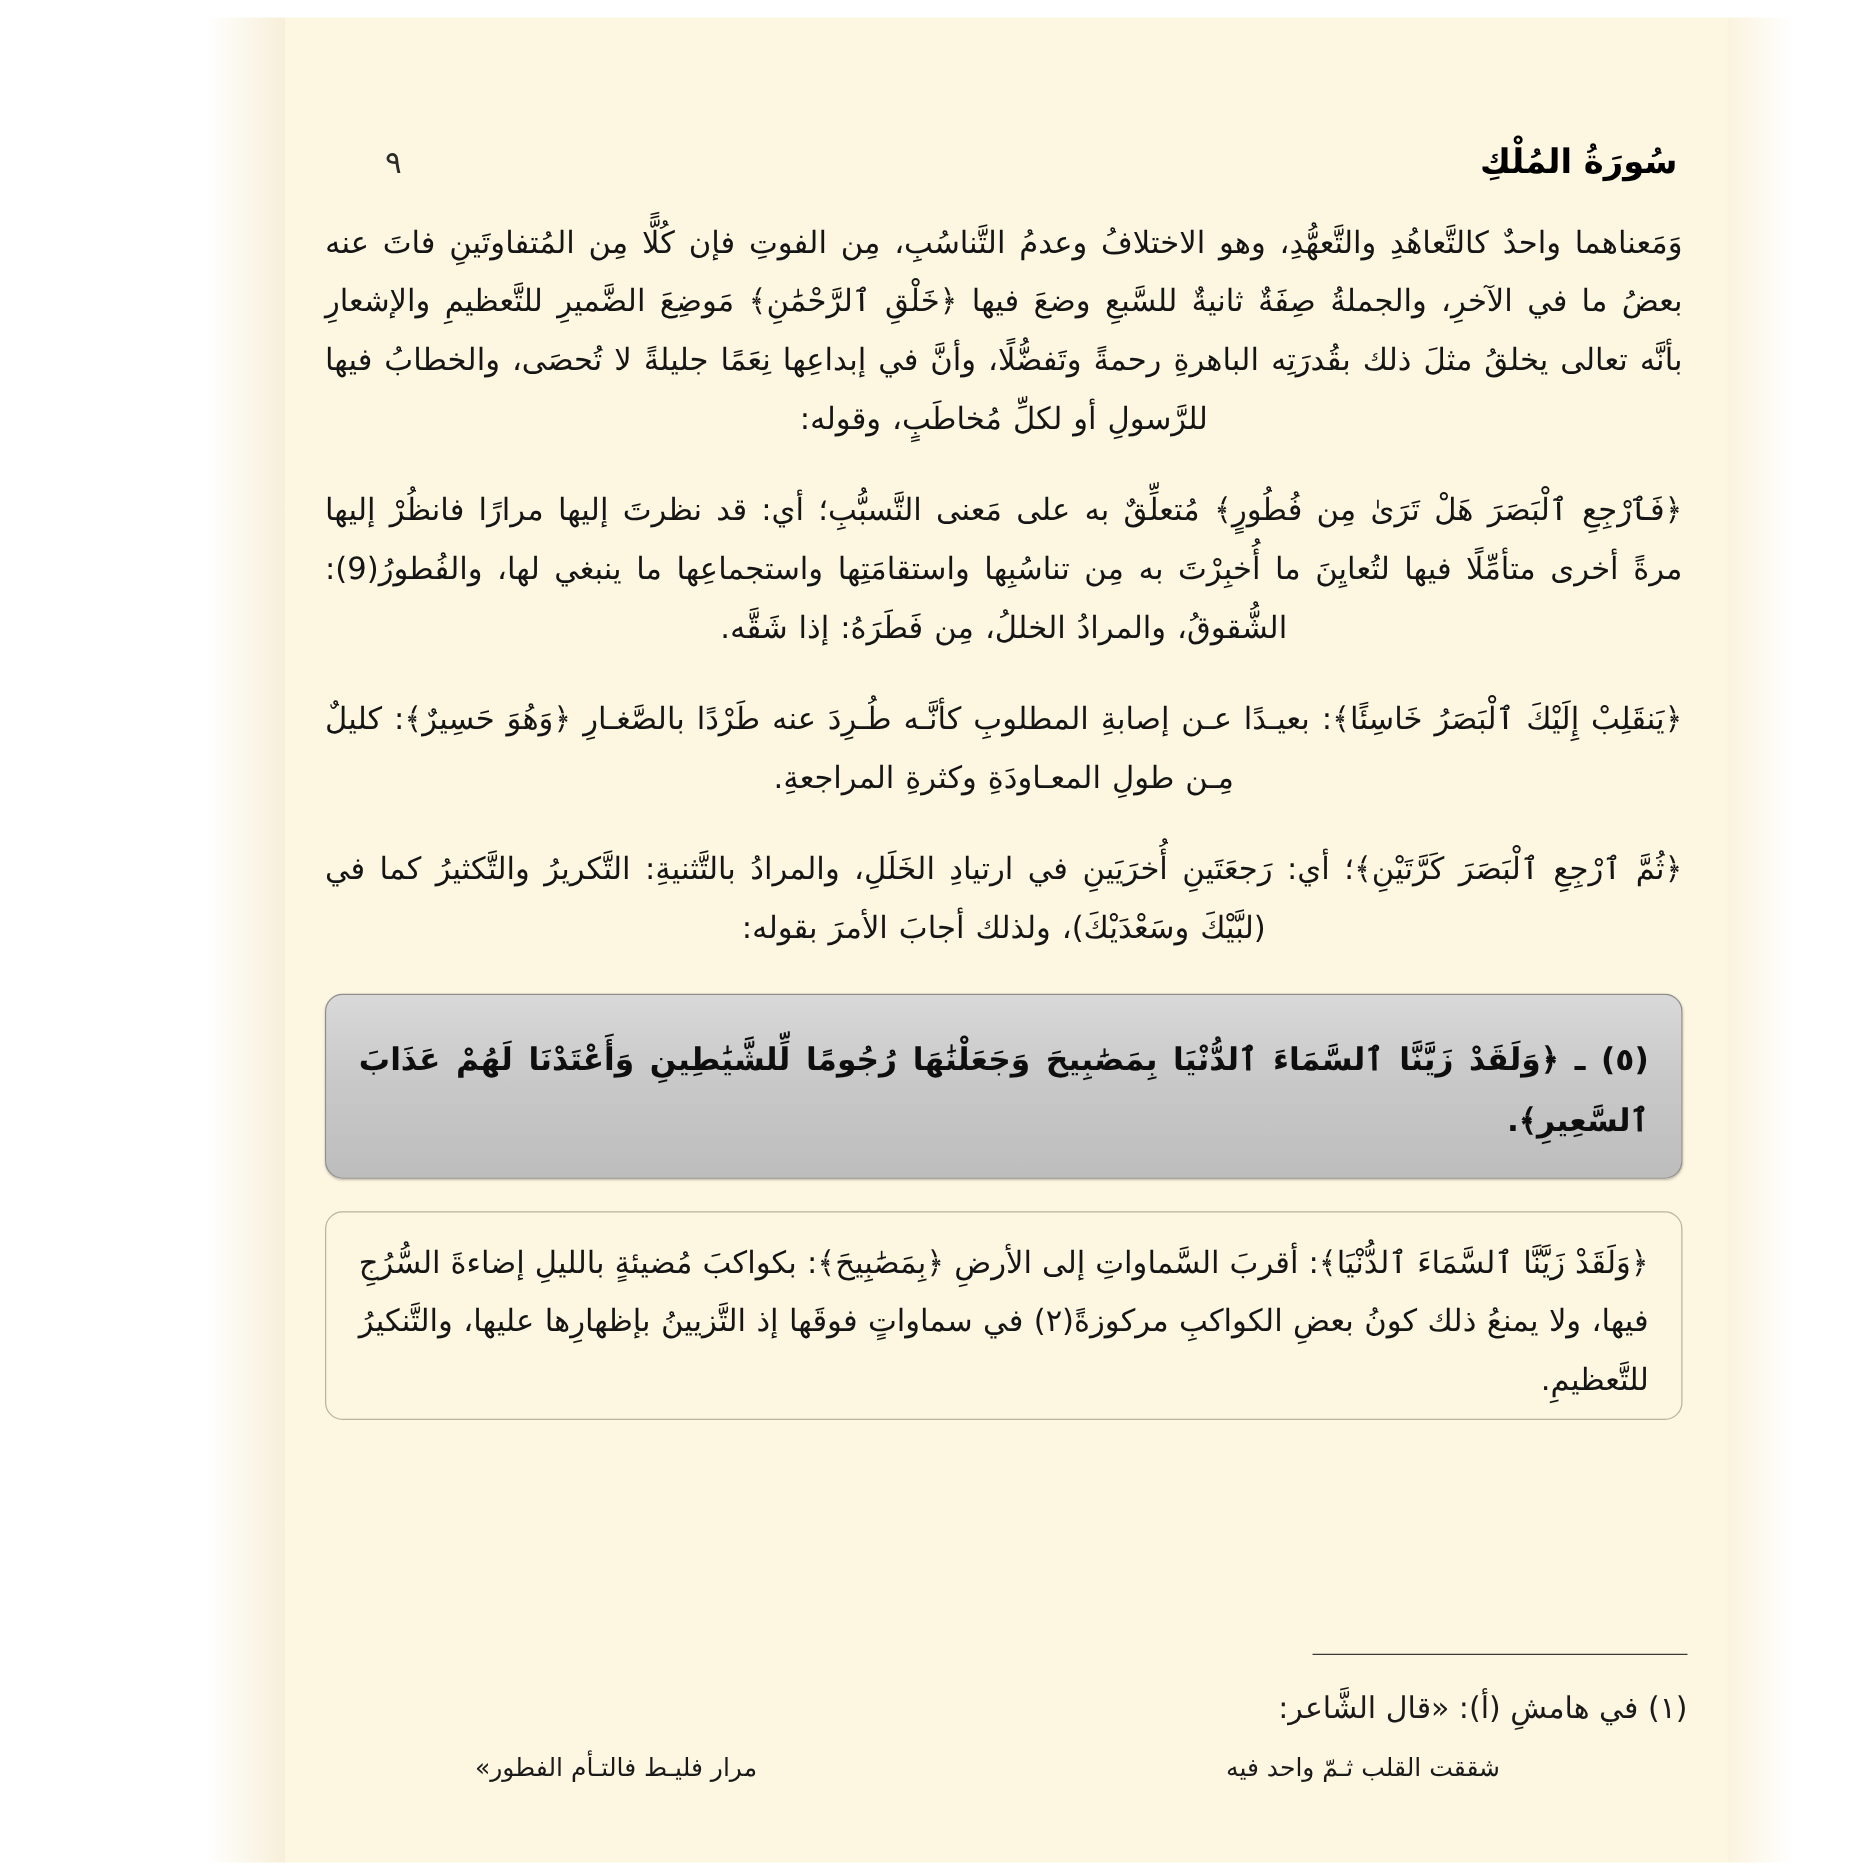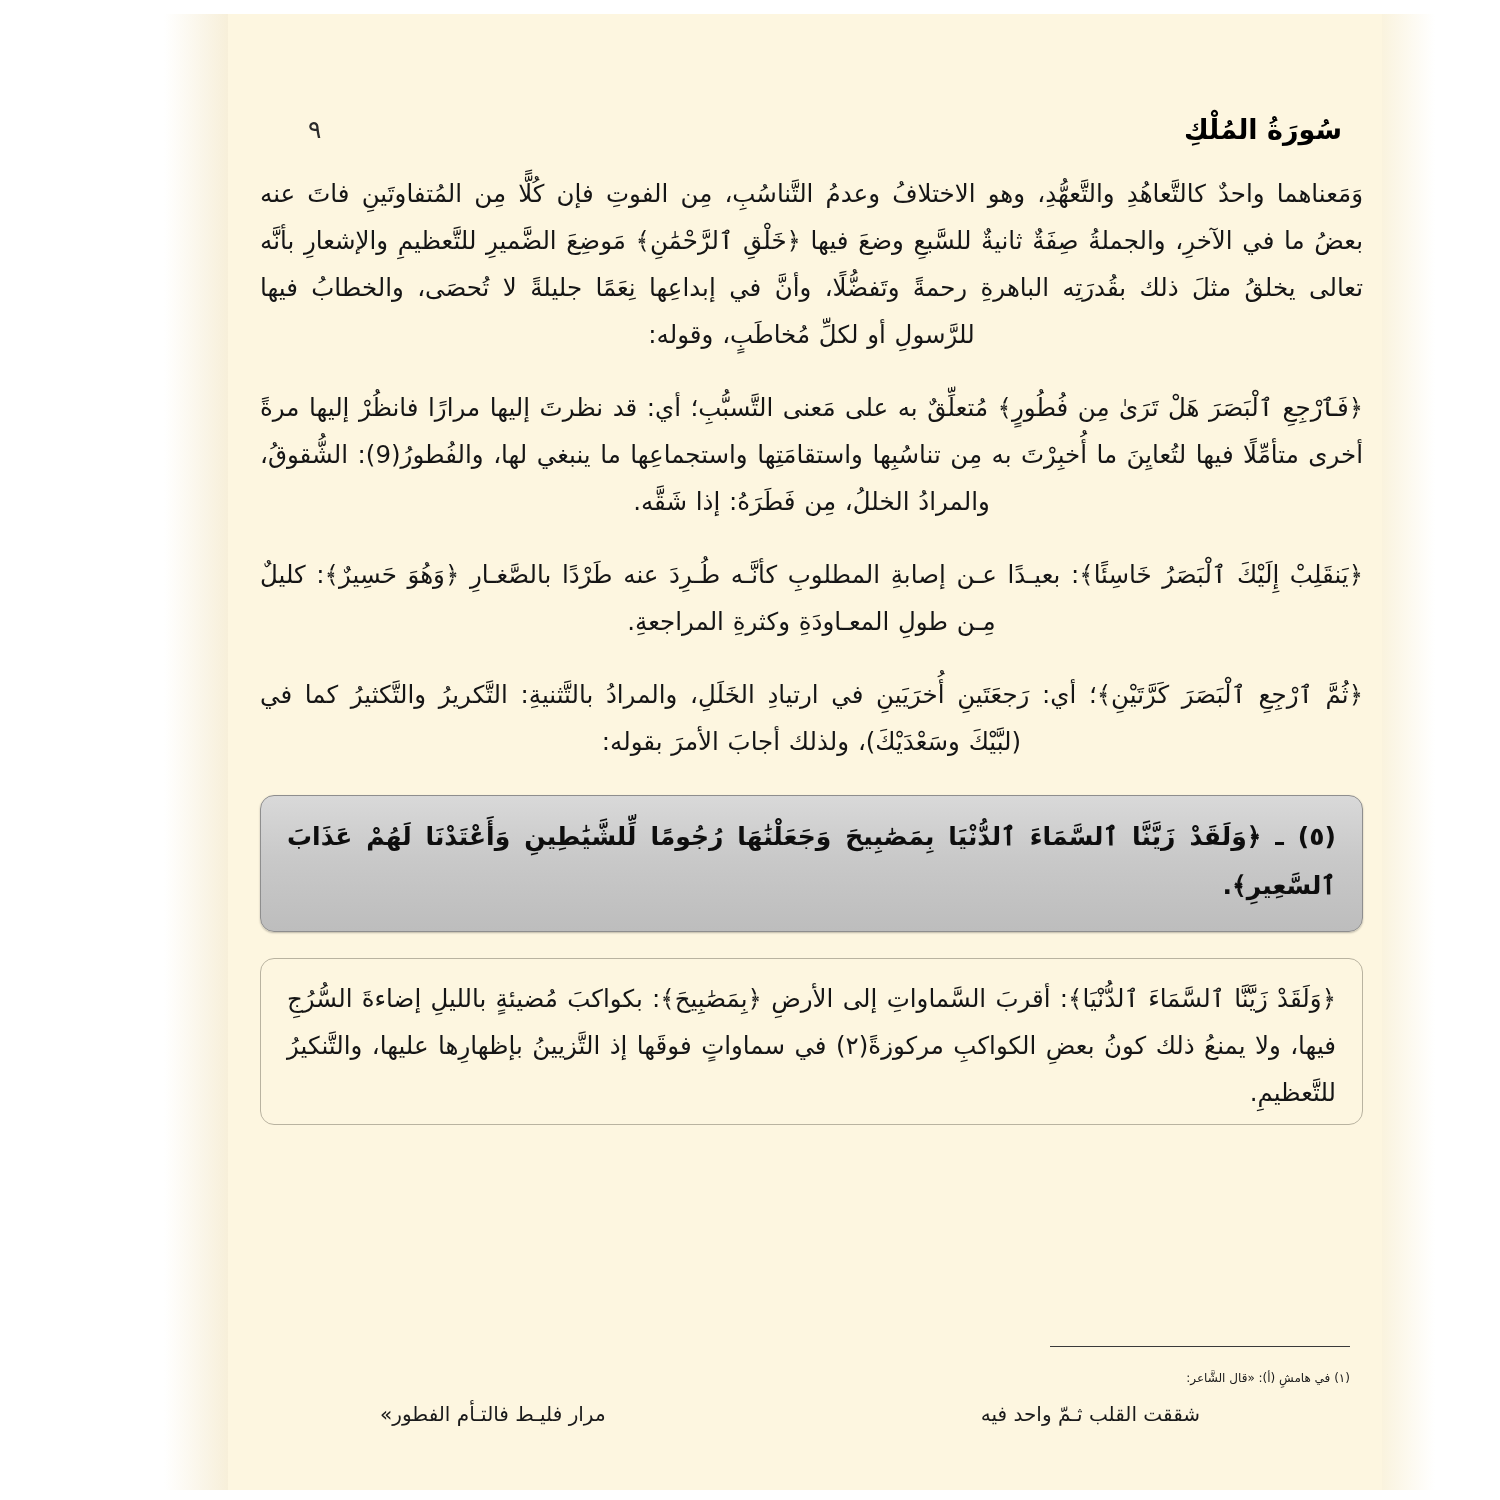--- a/index.html
+++ b/index.html
@@ -74,21 +74,21 @@
     font-family: "DejaVu Sans", sans-serif;
     font-size: 25px;
     color: #2b2b2b;
     padding-left: 40px;
   }
 
   
   .body-area {
     position: absolute;
     top: 170px;
-    right: 19px;
+    right: 36px;
     left: 32px;
     direction: rtl;
     text-align: justify;
   }
   p.para {
     margin: 0 0 26px 0;
     font-family: "DejaVu Sans", sans-serif;
     font-size: 24.5px;
     line-height: 1.92;
     color: #151515;
@@ -97,21 +97,21 @@
     word-spacing: 1px;
   }
 
   
   .ayah-box {
     position: relative;
     margin: 30px 0 26px 0;
     background: linear-gradient(to bottom, #d9d9d9 0%, #c9c9c9 45%, #bdbdbd 100%);
     border: 1px solid #8e8e8e;
     border-radius: 14px;
-    padding: 17px 26px 20px 26px;
+    padding: 28px 26px 20px 26px;
     box-shadow: 0 1px 2px rgba(0,0,0,0.25);
   }
   .ayah-box .ayah-text {
     font-family: "DejaVu Sans", sans-serif;
     font-size: 25px;
     font-weight: 700;
     line-height: 1.95;
     color: #0e0e0e;
     text-align: justify;
     text-align-last: right;
@@ -146,21 +146,21 @@
     direction: rtl;
   }
   .fn-rule {
     width: 300px;
     height: 1px;
     background: #3a3a3a;
     margin: 0 0 20px auto;
   }
   .fn-line {
     font-family: "DejaVu Sans", sans-serif;
-    font-size: 12px;
+    font-size: 24px;
     line-height: 1.9;
     color: #1a1a1a;
     margin: 0 0 10px 0;
     text-align: right;
   }
   .verse-row {
     display: flex;
     justify-content: space-between;
     padding: 2px 150px 2px 120px;
     font-family: "DejaVu Sans", sans-serif;

